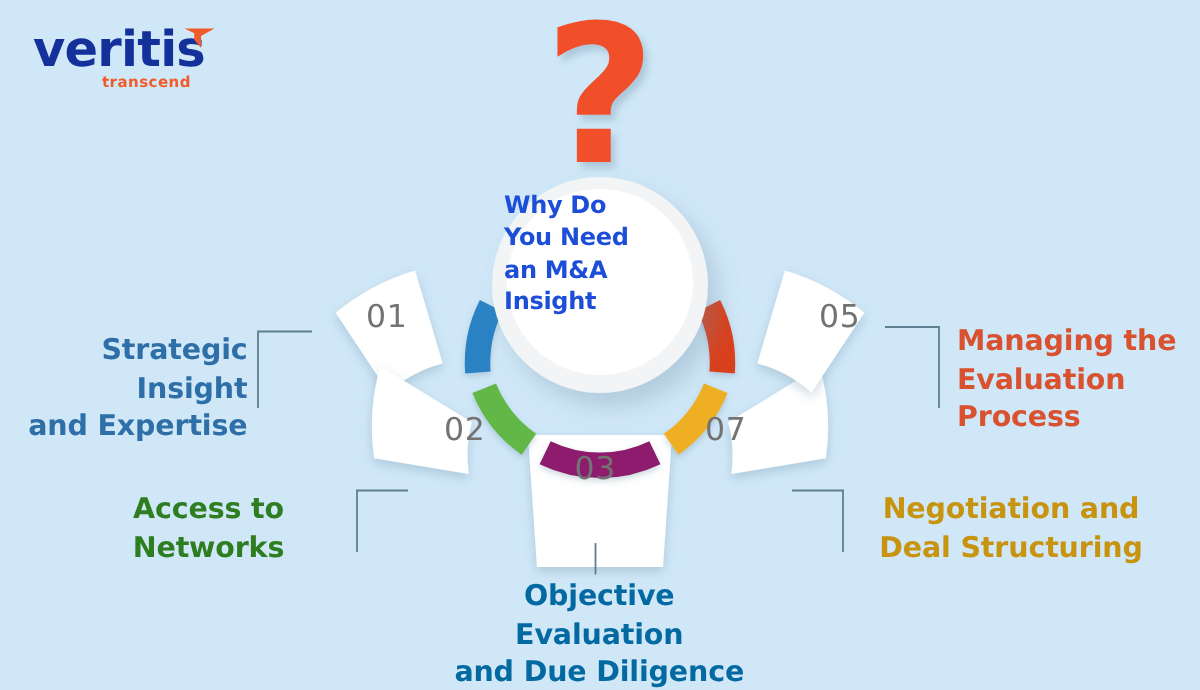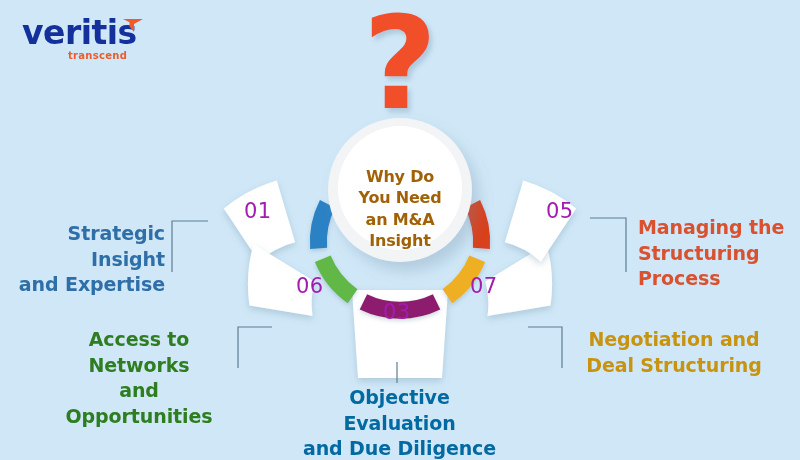--- a/index.html
+++ b/index.html
@@ -64,38 +64,36 @@
     width: 800px;
     height: 460px;
   }
 
   
   #center-text {
     position: absolute;
     left: 336px;
     top: 126px;
     width: 128px;
-    text-align: center;
     font-family: "DejaVu Sans", sans-serif;
     font-size: 16px;
     font-weight: bold;
     line-height: 1.33;
-    color: #a16207;
+    color: #1d4ed8;
     letter-spacing: -0.2px;
     pointer-events: none;
-    margin-top: 40px;
   }
 
   
   .step-number {
     position: absolute;
     font-family: "DejaVu Sans", sans-serif;
     font-size: 21px;
     font-weight: normal;
-    color: #a21caf;
+    color: #737373;
     letter-spacing: 0.5px;
   }
   #num-1 { left: 244px; top: 199px; }
   #num-2 { left: 296px; top: 274px; }
   #num-3 { left: 383px; top: 300px; }
   #num-4 { left: 470px; top: 274px; }
   #num-5 { left: 546px; top: 199px; }
 
   
   .step-label {
@@ -217,40 +215,39 @@
   </svg>
 
   <div id="center-text">
     <div>Why Do</div>
     <div>You Need</div>
     <div>an M&amp;A</div>
     <div>Insight</div>
   </div>
 
   <div class="step-number" id="num-1">01</div>
-  <div class="step-number" id="num-2">06</div>
+  <div class="step-number" id="num-2">02</div>
   <div class="step-number" id="num-3">03</div>
   <div class="step-number" id="num-4">07</div>
   <div class="step-number" id="num-5">05</div>
 
   <div class="step-label" id="label-1">
     <div>Strategic Insight</div>
     <div>and Expertise</div>
   </div>
   <div class="step-label" id="label-2">
     <div>Access to Networks</div>
-    <div>and Opportunities</div>
   </div>
   <div class="step-label" id="label-3">
     <div>Objective Evaluation</div>
     <div>and Due Diligence</div>
   </div>
   <div class="step-label" id="label-4">
     <div>Negotiation and</div>
     <div>Deal Structuring</div>
   </div>
   <div class="step-label" id="label-5">
     <div>Managing the</div>
-    <div>Structuring</div>
+    <div>Evaluation</div>
     <div>Process</div>
   </div>
 
 </div>
 
 </body></html>

